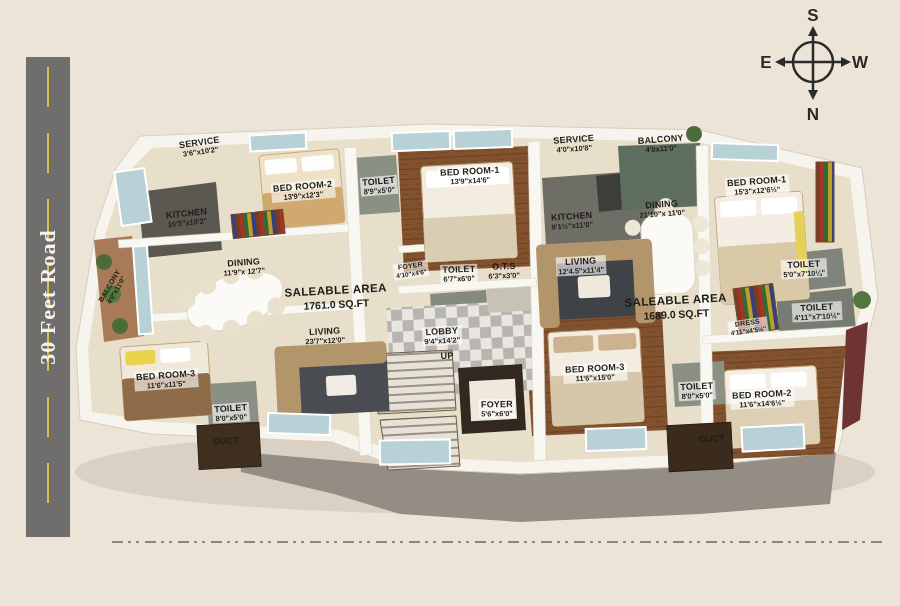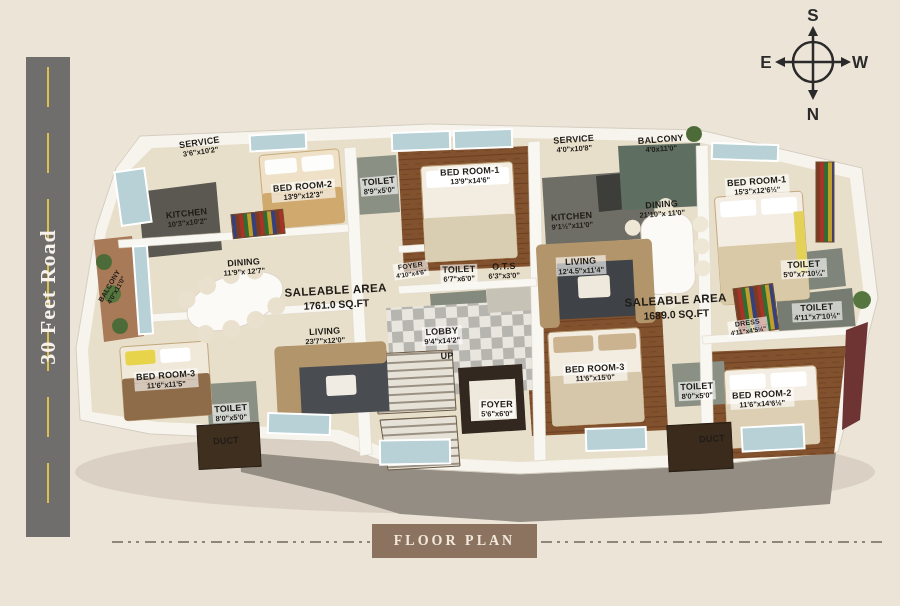--- a/index.html
+++ b/index.html
@@ -358,15 +358,14 @@
     <div class="room-label plate" style="left: 762px; top: 399px; transform: translate(-50%, -50%) rotate(-3deg);">
       <div class="room-name">BED ROOM-2</div>
       <div class="room-dims">11'6"x14'6½"</div>
     </div>
     <div class="room-label" style="left: 712px; top: 439px; transform: translate(-50%, -50%) rotate(-3deg);">
       <div class="room-name">DUCT</div>
 
     </div>
 
   <div class="dash-line"></div>
-  <div class="floor-plan-box">FLOOR PLAN</div>
 
 </div>
 
 </body></html>

